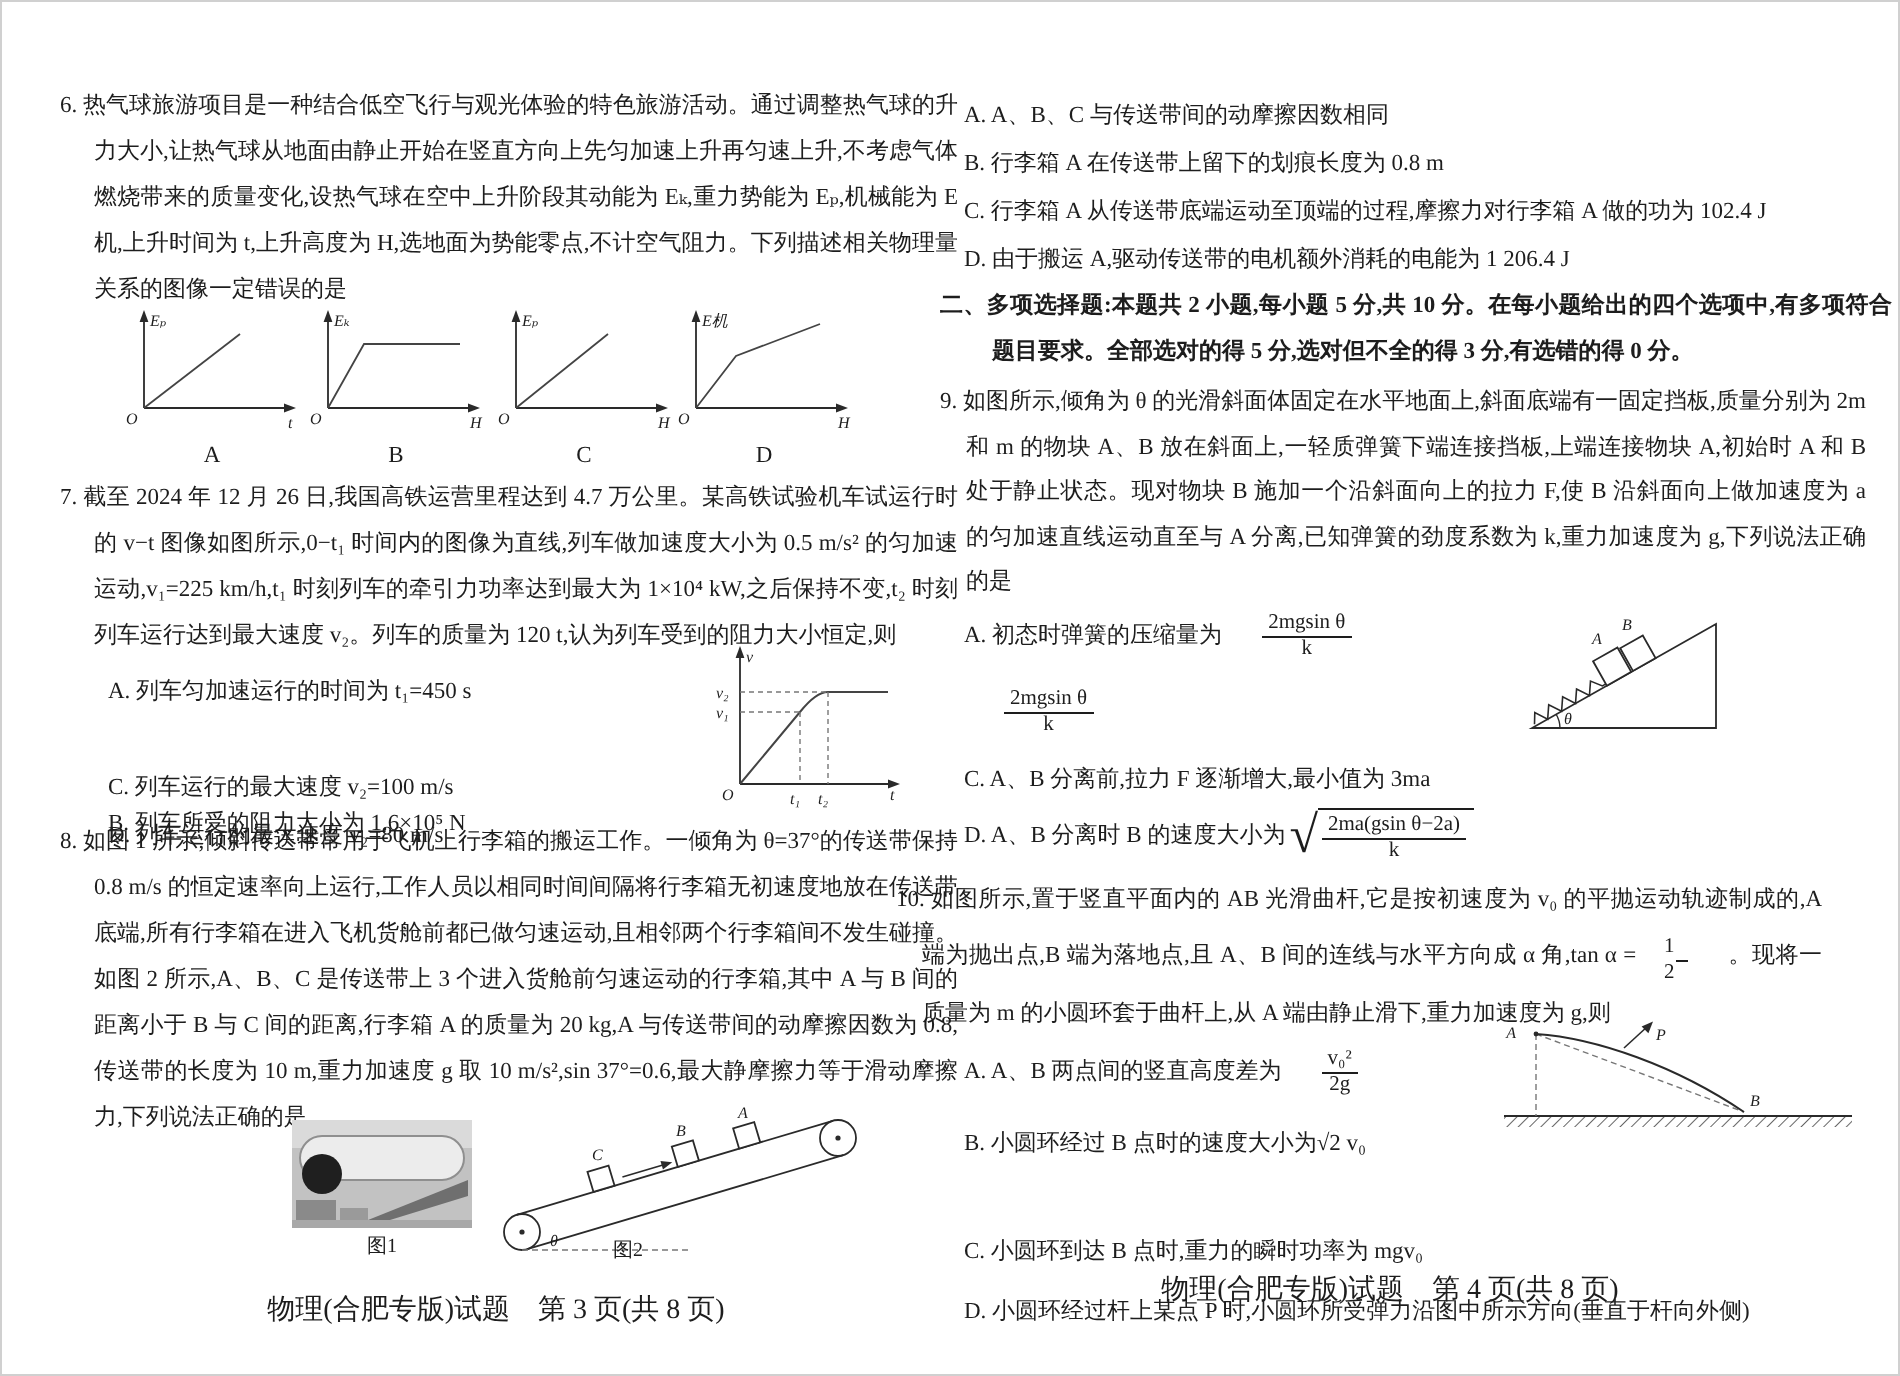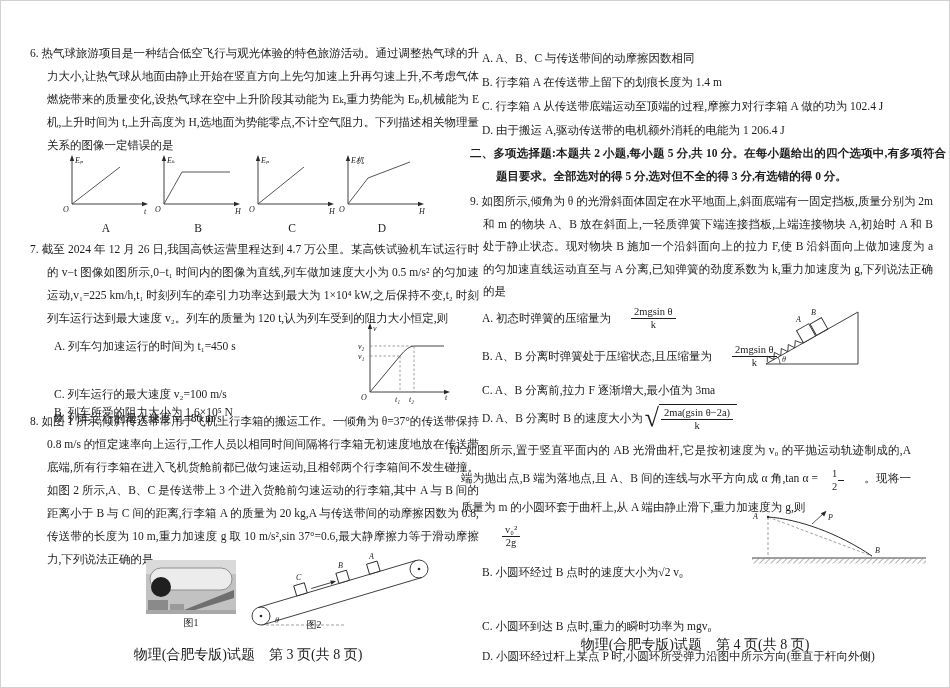--- a/index.html
+++ b/index.html
@@ -144,37 +144,36 @@
   <text x="52" y="38">C</text>
   <text x="94" y="26">B</text>
   <text x="125" y="17">A</text>
   <text x="31" y="81">θ</text>
 </svg>
 <div class="caption" style="left:244px;top:618px;width:140px;">图2</div>
 
 <div class="footer" style="left:30px;top:646px;width:436px;">物理(合肥专版)试题　第 3 页(共 8 页)</div>
 
 <div class="opt" style="left:482px;top:48px;">A. A、B、C 与传送带间的动摩擦因数相同</div>
-<div class="opt" style="left:482px;top:72px;">B. 行李箱 A 在传送带上留下的划痕长度为 1.4 m</div>
+<div class="opt" style="left:482px;top:72px;">B. 行李箱 A 在传送带上留下的划痕长度为 0.8 m</div>
 <div class="opt" style="left:482px;top:96px;">C. 行李箱 A 从传送带底端运动至顶端的过程,摩擦力对行李箱 A 做的功为 102.4 J</div>
 <div class="opt" style="left:482px;top:120px;">D. 由于搬运 A,驱动传送带的电机额外消耗的电能为 1 206.4 J</div>
 
 <div class="para hang26 bold" style="left:470px;top:142px;width:450px;">二、多项选择题:本题共 2 小题,每小题 5 分,共 10 分。在每小题给出的四个选项中,有多项符合题目要求。全部选对的得 5 分,选对但不全的得 3 分,有选错的得 0 分。</div>
 
 <div class="para hang13" style="left:470px;top:190px;width:450px;line-height:22.5px;">9. 如图所示,倾角为 θ 的光滑斜面体固定在水平地面上,斜面底端有一固定挡板,质量分别为 2m 和 m 的物块 A、B 放在斜面上,一轻质弹簧下端连接挡板,上端连接物块 A,初始时 A 和 B 处于静止状态。现对物块 B 施加一个沿斜面向上的拉力 F,使 B 沿斜面向上做加速度为 a 的匀加速直线运动直至与 A 分离,已知弹簧的劲度系数为 k,重力加速度为 g,下列说法正确的是</div>
 
 <div class="opt optflex" style="left:482px;top:306px;">
   <span>A. 初态时弹簧的压缩量为</span>
   <span class="frac">
       <span class="fn">2mgsin θ</span>
       <span class="fd">k</span>
     </span>
 </div>
 <div class="opt optflex" style="left:482px;top:344px;">
-  <span>B. A、B 分离时弹簧处于压缩状态,且压缩量为</span>
   <span class="frac">
       <span class="fn">2mgsin θ</span>
       <span class="fd">k</span>
     </span>
 </div>
 <div class="opt" style="left:482px;top:380px;">C. A、B 分离前,拉力 F 逐渐增大,最小值为 3ma</div>
 <div class="opt optflex" style="left:482px;top:404px;">
   <span>D. A、B 分离时 B 的速度大小为</span>
   <span class="sqrt">
       <span class="rad">√</span>
@@ -193,20 +192,21 @@
   <text x="38" y="26">A</text>
   <text x="53" y="19">B</text>
   <text x="24" y="66">θ</text>
 </svg>
 
 <div class="para hang13" style="left:448px;top:436px;width:450px;line-height:28px;">
   <span>10. 如图所示,置于竖直平面内的 AB 光滑曲杆,它是按初速度为 v₀ 的平抛运动轨迹制成的,A 端为抛出点,B 端为落地点,且 A、B 间的连线与水平方向成 α 角,tan α =</span><span class="frac"><span class="fn">1</span><span class="fd">2</span></span><span>。现将一质量为 m 的小圆环套于曲杆上,从 A 端由静止滑下,重力加速度为 g,则</span>
 </div>
 
 <div class="opt optflex" style="left:482px;top:524px;">
+  <span>A. A、B 两点间的竖直高度差为</span>
   <span class="frac">
       <span class="fn">v₀²</span>
       <span class="fd">2g</span>
     </span>
 </div>
 <div class="opt" style="left:482px;top:562px;">B. 小圆环经过 B 点时的速度大小为√2 v₀</div>
 <div class="opt" style="left:482px;top:616px;">C. 小圆环到达 B 点时,重力的瞬时功率为 mgv₀</div>
 <div class="opt" style="left:482px;top:610px;margin-top:36px;">D. 小圆环经过杆上某点 P 时,小圆环所受弹力沿图中所示方向(垂直于杆向外侧)</div>
 
 <svg width="180" height="64" style="left:750px;top:510px;">

